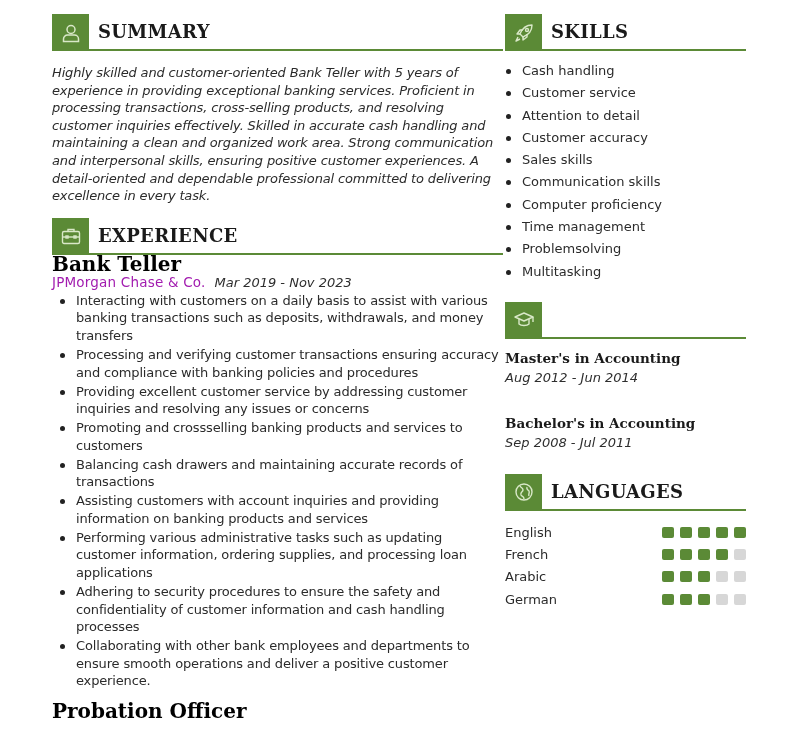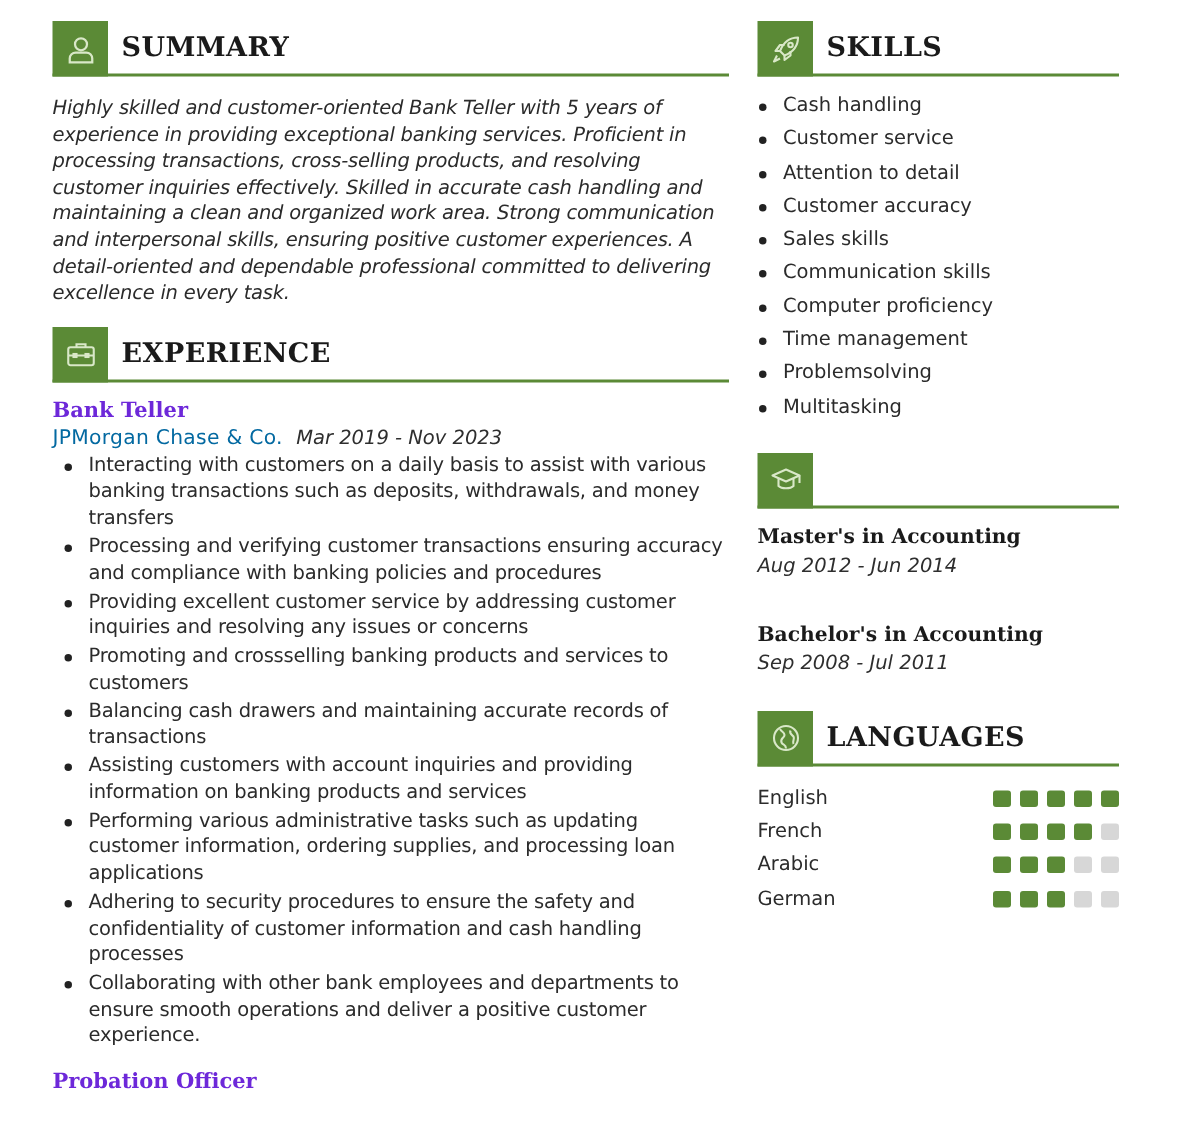--- a/index.html
+++ b/index.html
@@ -1,27 +1,27 @@
 <!DOCTYPE html>
 <html><head>
 <meta charset="utf-8">
 <style>
   * { box-sizing: border-box; margin: 0; padding: 0; }
   html, body { width: 800px; height: 750px; background: #fff; overflow: hidden; }
   body { font-family: "DejaVu Sans", sans-serif; color: #2b2b2b; position: relative; }
-  .col-left { position: absolute; left: 35px; top: 14px; width: 451px; }
+  .col-left { position: absolute; left: 52px; top: 14px; width: 451px; }
   .col-right { position: absolute; left: 505px; top: 14px; width: 241px; }
   .sec-head { display: flex; align-items: center; height: 37px; border-bottom: 2px solid #5b8a36; position: relative; }
   .sec-icon { width: 37px; height: 37px; background: #5b8a36; display: flex; align-items: center; justify-content: center; margin-bottom: -2px; }
   .sec-title { font-family: "DejaVu Serif", serif; font-weight: bold; font-size: 18px; color: #1a1a1a; margin-left: 9px; letter-spacing: 0.3px; }
   .summary-text { margin-top: 13px; font-size: 13px; line-height: 17.6px; letter-spacing: -0.15px; font-style: italic; }
   .exp-head { margin-top: 13px; }
-  .job-title { font-family: "DejaVu Serif", serif; font-weight: bold; font-size: 14px; color: #6d28d9; margin-top: 10px; line-height: 18px; }
+  .job-title { font-family: "DejaVu Serif", serif; font-weight: bold; font-size: 20px; color: #000000; line-height: 18px; }
   .job-line { display: flex; align-items: baseline; font-size: 13.5px; line-height: 19px; }
-  .company { color: #0369a1; letter-spacing: 0.2px; }
+  .company { color: #a21caf; letter-spacing: 0.2px; }
   .dates { font-style: italic; font-size: 13px; margin-left: 9px; color: #2e2e2e; }
   ul.bullets { list-style: none; margin-left: 0; }
   ul.bullets li { position: relative; padding-left: 24px; font-size: 13px; line-height: 17.6px; margin-bottom: 1.4px; letter-spacing: -0.15px; }
   ul.bullets li::before { content: ""; position: absolute; left: 8px; top: 7px; width: 5px; height: 5px; border-radius: 50%; background: #222; }
   .job2 { margin-top: 12px; }
   .skills { margin-top: 9px; }
   .skills li { position: relative; padding-left: 17px; font-size: 13px; line-height: 22.3px; list-style: none; }
   .skills li::before { content: ""; position: absolute; left: 1px; top: 9px; width: 5px; height: 5px; border-radius: 50%; background: #222; }
   .edu-sec { margin-top: 19px; }
   .edu-item { margin-top: 10px; }

